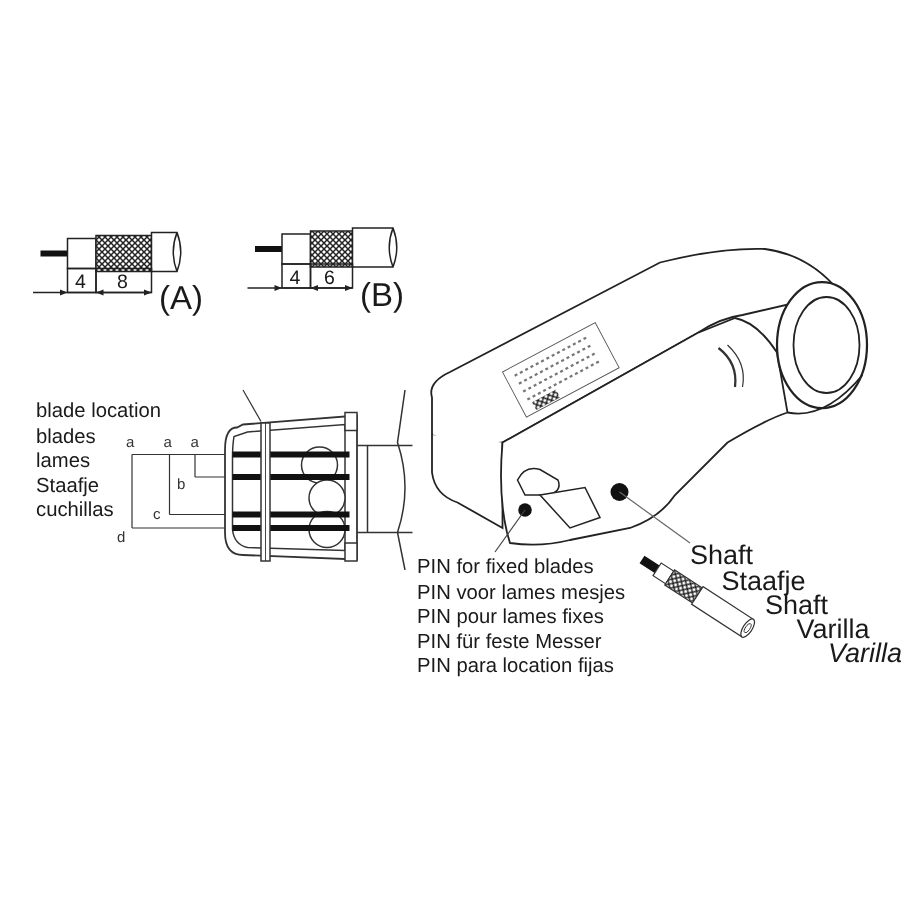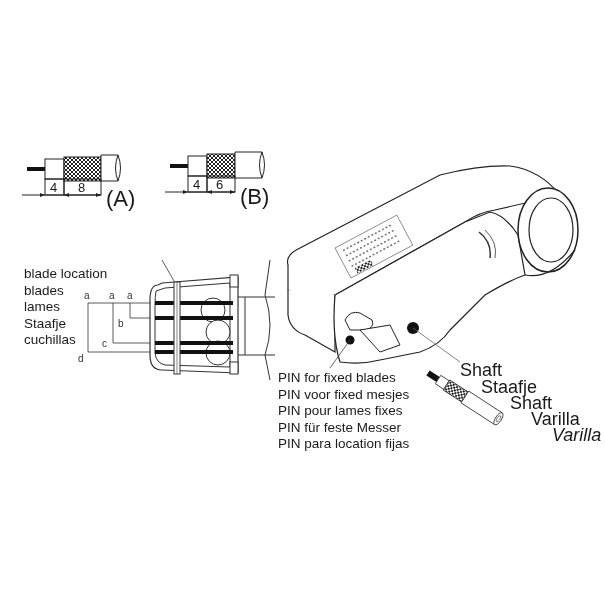--- a/index.html
+++ b/index.html
@@ -134,21 +134,21 @@
       <line x1="6" y1="12" x2="62" y2="12" stroke="#777" stroke-width="1.5" stroke-dasharray="2 2"></line>
       <line x1="6" y1="18" x2="62" y2="18" stroke="#777" stroke-width="1.5" stroke-dasharray="2 2"></line>
       <line x1="6" y1="24" x2="62" y2="24" stroke="#777" stroke-width="1.5" stroke-dasharray="2 2"></line>
       <rect x="8" y="27" width="18" height="6" fill="url(#mesh)"></rect>
     </g>
   </svg>
 </div>
 
 <div class="abs pinlist" style="left:278px;top:370px;">
   <div>PIN for fixed blades</div>
-  <div>PIN voor fixed mesjes</div>
+  <div>PIN voor lames mesjes</div>
   <div>PIN pour lames fixes</div>
   <div>PIN für feste Messer</div>
   <div>PIN para location fijas</div>
 </div>
 
 <div class="abs" style="left:420px;top:365px;width:100px;height:90px;">
   <svg width="100" height="90">
     <g transform="translate(8,8) rotate(33)">
       <rect x="0" y="-3" width="12" height="6" fill="#111"></rect>
       <rect x="12" y="-5" width="10" height="10" fill="#fff" stroke="#333" stroke-width="0.8"></rect>

